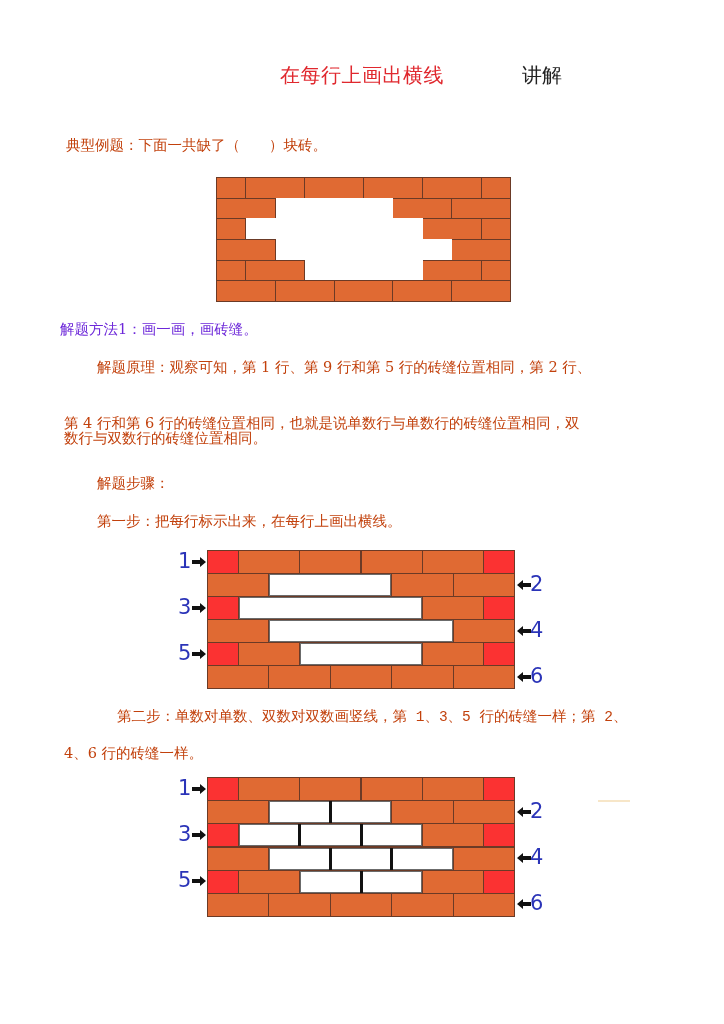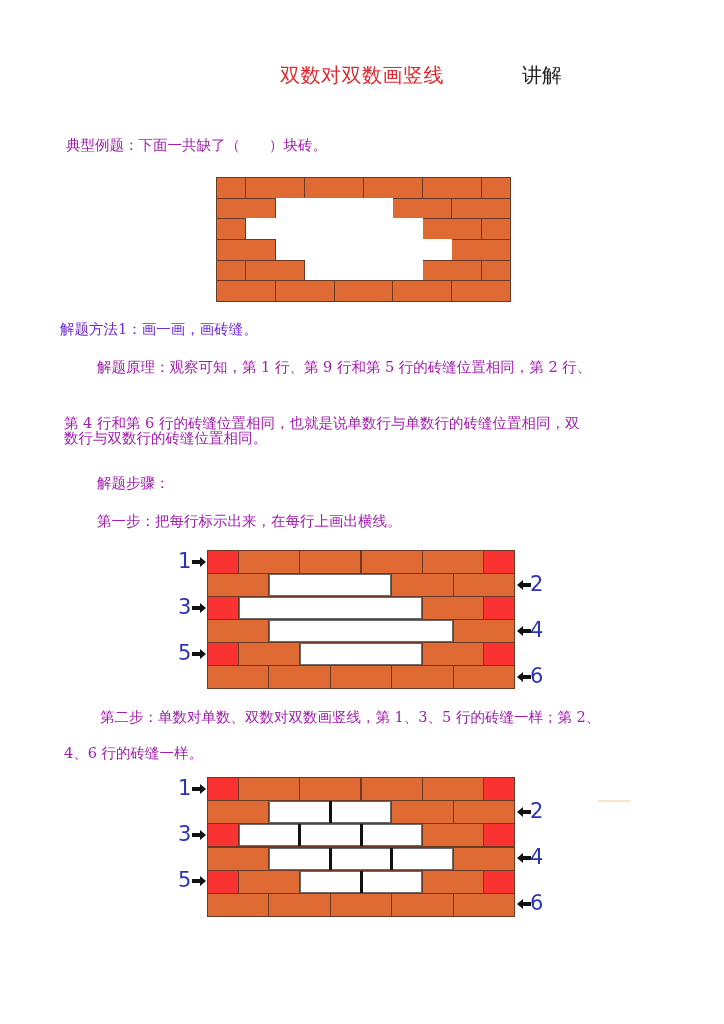--- a/index.html
+++ b/index.html
@@ -3,38 +3,38 @@
 <meta charset="utf-8">
 <style>
   html, body { margin: 0; padding: 0; background: #ffffff; }
   body { width: 724px; height: 1024px; position: relative; overflow: hidden;
          font-family: "DejaVu Serif", "Liberation Serif", serif; color: #333; }
   .abs { position: absolute; }
   .title { top: 62px; left: 280px; font-family: "DejaVu Sans", "Liberation Sans", sans-serif;
            font-size: 20px; color: #e0282e; letter-spacing: 0.5px; white-space: nowrap; }
   .title-2 { top: 62px; left: 522px; font-family: "DejaVu Sans", "Liberation Sans", sans-serif;
              font-size: 20px; color: #222; white-space: nowrap; }
-  .para { font-size: 14.5px; line-height: 20px; white-space: nowrap; color: #a21caf; }
+  .para { font-size: 14.5px; line-height: 20px; white-space: nowrap; color: #c2410c; }
   .red { color: #6d28d9; }
   .wall { position: absolute; }
   .brick { position: absolute; box-sizing: border-box; background: #e06a33;
            border: 1px solid #6b3a26; }
   .brick.hl { background: #fb3232; }
   .gap { position: absolute; background: #ffffff; box-sizing: border-box; }
   .gap.outlined { border: 1px solid #6b6b6b; }
   .seam { position: absolute; width: 3px; background: #111; }
   .label { position: absolute; font-family: "DejaVu Sans", "Liberation Sans", sans-serif;
            font-size: 21px; color: #2b34b8; line-height: 22px; }
   .arrow { position: absolute; width: 14px; height: 10px; }
 </style>
 </head>
 <body>
 
 <div>
-  <span class="abs title">双数对双数画竖线</span>
+  <span class="abs title">在每行上画出横线</span>
   <span class="abs title-2">讲解</span>
 </div>
 
 <div class="abs para" style="top:135px;left:66px;">典型例题：下面一共缺了（　　）块砖。</div>
 
 <div class="wall" id="wall1" style="left:216px;top:177px;width:294px;height:124px;">
     <div class="brick" style="left: 0px; top: 0px; width: 30.4px; height: 21.6667px;"></div>
     <div class="brick" style="left: 29.4px; top: 0px; width: 59.8px; height: 21.6667px;"></div>
     <div class="brick" style="left: 88.2px; top: 0px; width: 59.8px; height: 21.6667px;"></div>
     <div class="brick" style="left: 147px; top: 0px; width: 59.8px; height: 21.6667px;"></div>
@@ -113,21 +113,21 @@
     <div class="brick" style="left: 214.9px; top: 92px; width: 62.4px; height: 24px;"></div>
     <div class="brick hl" style="left: 276.3px; top: 92px; width: 31.7px; height: 24px;"></div>
     <div class="gap outlined" style="left: 93.1px; top: 93px; width: 121.8px; height: 22px;"></div>
     <div class="brick" style="left: 0px; top: 115px; width: 62.4px; height: 24px;"></div>
     <div class="brick" style="left: 61.4px; top: 115px; width: 62.4px; height: 24px;"></div>
     <div class="brick" style="left: 122.8px; top: 115px; width: 62.4px; height: 24px;"></div>
     <div class="brick" style="left: 184.2px; top: 115px; width: 62.4px; height: 24px;"></div>
     <div class="brick" style="left: 245.6px; top: 115px; width: 62.4px; height: 24px;"></div>
   </div>
 
-<div class="abs para" style="top:707px;left:100px;">第二步：单数对单数、双数对双数画竖线，第 1、3、5 行的砖缝一样；第 2、</div>
+<div class="abs para" style="top:707px;left:117px;font-family:Liberation Mono, monospace;">第二步：单数对单数、双数对双数画竖线，第 1、3、5 行的砖缝一样；第 2、</div>
 <div class="abs para" style="top:743px;left:64px;">4、6 行的砖缝一样。</div>
 
 <div class="wall" id="wall3" style="left:207px;top:777px;width:307px;height:139px;">
     <div class="brick hl" style="left: 0px; top: 0px; width: 31.7px; height: 24.1667px;"></div>
     <div class="brick" style="left: 30.7px; top: 0px; width: 62.4px; height: 24.1667px;"></div>
     <div class="brick" style="left: 92.1px; top: 0px; width: 62.4px; height: 24.1667px;"></div>
     <div class="brick" style="left: 153.5px; top: 0px; width: 62.4px; height: 24.1667px;"></div>
     <div class="brick" style="left: 214.9px; top: 0px; width: 62.4px; height: 24.1667px;"></div>
     <div class="brick hl" style="left: 276.3px; top: 0px; width: 31.7px; height: 24.1667px;"></div>
     <div class="brick" style="left: 0px; top: 23.1667px; width: 62.4px; height: 24.1667px;"></div>

